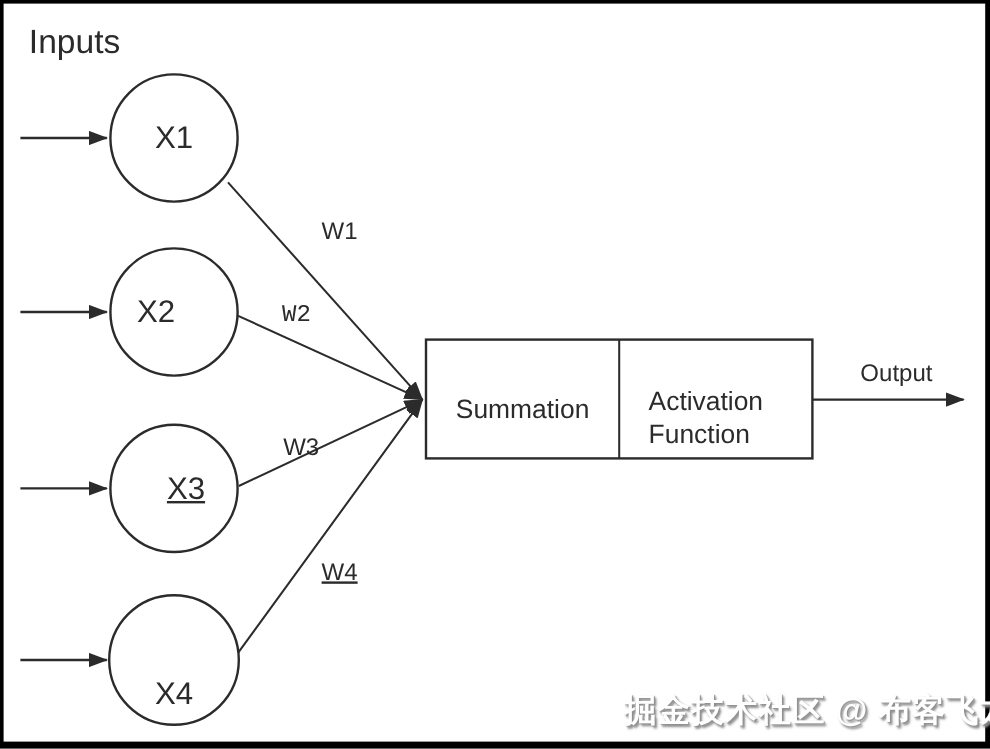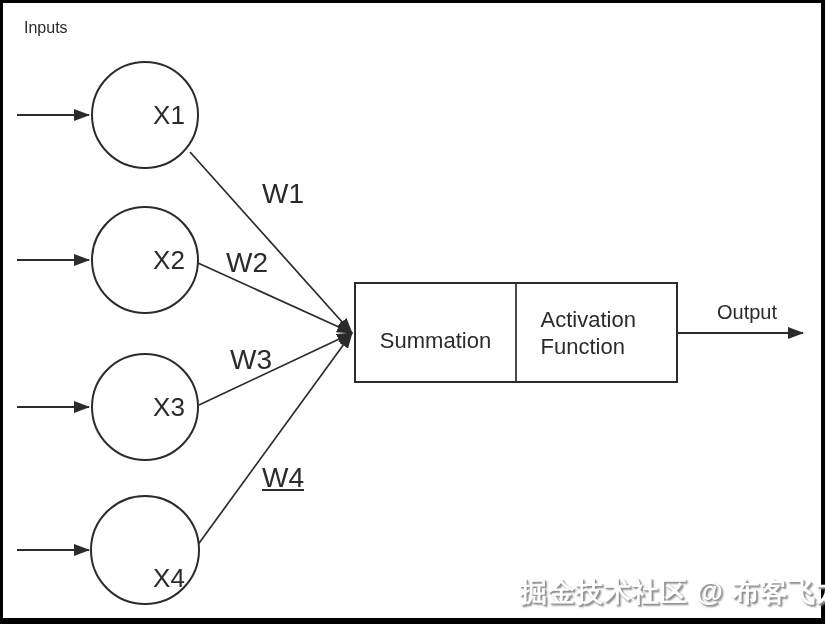--- a/index.html
+++ b/index.html
@@ -31,33 +31,33 @@
   .node-circle{stroke:var(--stroke);stroke-width:2;fill:var(--bg);}
   .proc-rect{stroke:var(--stroke);stroke-width:2;fill:var(--bg);}
   .arrowhead{fill:var(--stroke);}
   .label{
     position:absolute;
     white-space:nowrap;
     color:var(--stroke);
     font-size:22px;
   }
   .centered{transform:translate(-50%,-50%);}
-  .node-label{font-size:26px;margin-left:24px;}
-  .weight-label{font-size:28px;}
+  .node-label{font-size:26px;}
+  .weight-label{font-size:20px;}
   .cell{
     position:absolute;
     display:flex;align-items:center;justify-content:center;
     font-size:22px;color:var(--stroke);
   }
   .cell-summation{left:355px;top:283px;width:161px;height:116px;}
-  .cell-activation{left:516px;top:283px;width:161px;height:99px;border-radius:22px;}
+  .cell-activation{left:516px;top:298px;width:161px;height:99px;border-radius:22px;}
   .cell-activation .wrap{
     width:112px;text-align:left;line-height:27px;white-space:normal;
   }
-  .inputs-label{left:24px;top:19px;font-size:16px;}
+  .inputs-label{left:24px;top:19px;font-size:28px;}
   .output-label{left:747px;top:312px;font-size:20px;}
   .watermark{
     position:absolute;
     left:520px;top:574px;
     font-size:27px;font-weight:bold;
     color:var(--wm-text);
     text-shadow:2px 2px 2px var(--wm-shadow), 1px 1px 1px var(--wm-shadow);
     letter-spacing:1px;
     white-space:nowrap;
   }
@@ -92,27 +92,27 @@
 
     <rect class="proc-rect" x="355" y="283" width="322" height="99"></rect>
     <line class="stroke-line" x1="516" y1="283" x2="516" y2="382"></line>
 
     <line class="stroke-arrow" x1="677" y1="333" x2="803" y2="333" marker-end="url(#arrow)"></line>
   </svg>
 
   <div class="label inputs-label">Inputs</div>
 
   <div class="label centered node-label" style="left:145px;top:115px;">X1</div>
-  <div class="label centered node-label" style="left:145px;top:260px;">X2</div>
-  <div class="label centered node-label" style="left:145px;top:407px;">X3</div>
+  <div class="label centered node-label" style="left:130px;top:260px;">X2</div>
+  <div class="label centered node-label" style="left:155px;top:407px;text-decoration:underline;">X3</div>
   <div class="label centered node-label" style="left:145px;top:578px;">X4</div>
 
   <div class="label centered weight-label" style="left:283px;top:194px;">W1</div>
-  <div class="label centered weight-label" style="left:247px;top:263px;">W2</div>
-  <div class="label centered weight-label" style="left:251px;top:360px;">W3</div>
+  <div class="label centered weight-label" style="left:247px;top:263px;font-family:Liberation Mono, monospace;">W2</div>
+  <div class="label centered weight-label" style="left:251px;top:374px;">W3</div>
   <div class="label centered weight-label" style="left:283px;top:478px;text-decoration:underline;">W4</div>
 
   <div class="cell cell-summation">
     <span>Summation</span>
   </div>
   <div class="cell cell-activation">
     <span class="wrap">Activation Function</span>
   </div>
 
   <div class="label centered output-label">Output</div>

